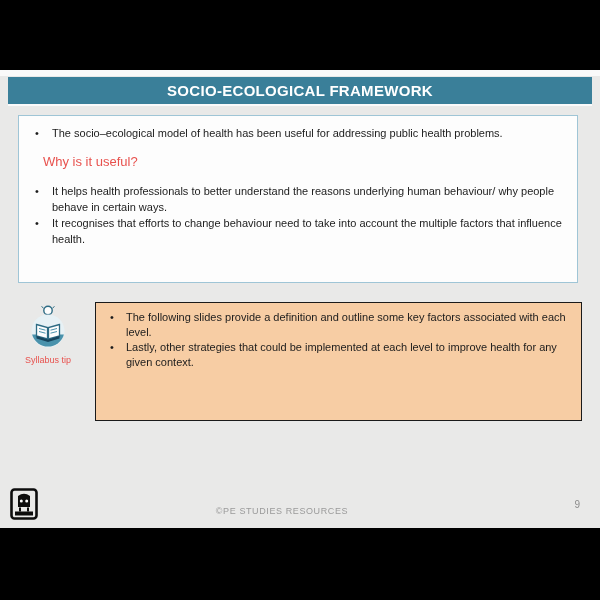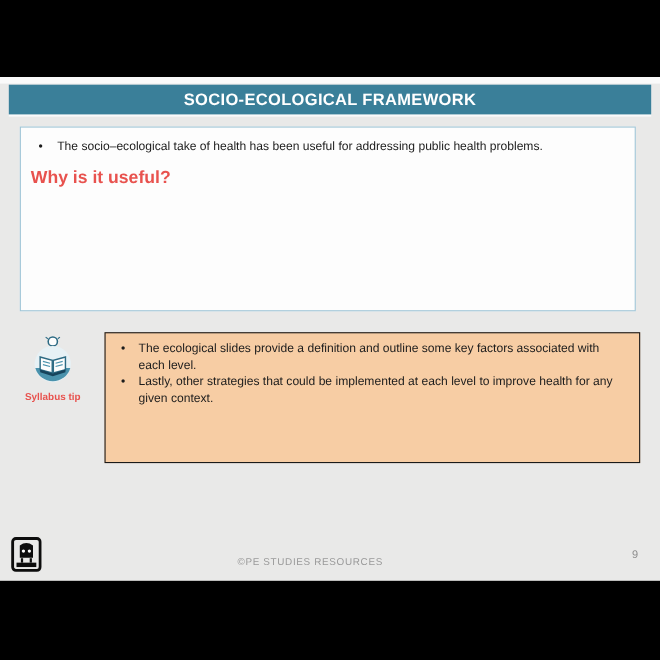--- a/index.html
+++ b/index.html
@@ -36,31 +36,31 @@
     border:1px solid #9fc5d6;
     box-sizing:border-box;
     padding:9px 14px 8px 8px;
     font-size:11px; color:#1c1c1c; line-height:16px;
     overflow:hidden;
   }
   .b-item { position:relative; padding-left:25px; }
   .b-item::before { content:"\2022"; position:absolute; left:8px; top:0; }
   .main-box .intro { margin-bottom:13px; }
   .red-heading {
-    color:#e8524e; font-weight:bold; font-size:16px;
-    margin:0 0 13px 1px;
+    color:#e8524e; font-weight:normal; font-size:13px;
+    margin:0 0 13px 16px;
   }
 
   .tip-block {
     position:absolute; left:18px; top:233px; width:60px;
     display:flex; flex-direction:column; align-items:center;
   }
   .tip-label {
     margin-top:1px;
-    color:#e8524e; font-weight:bold; font-size:9px; text-align:left;
+    color:#e8524e; font-weight:normal; font-size:9px; text-align:left;
   }
 
   .tip-box {
     position:absolute; left:95px; top:232px; width:487px; height:119px;
     background:#f7cda4;
     border:1px solid #1a1a1a;
     box-sizing:border-box;
     padding:7px 10px 6px 6px;
     font-size:11px; color:#1c1c1c; line-height:15px;
     overflow:hidden;
@@ -87,22 +87,24 @@
 
 <div class="stage">
   <div class="slide">
     <div class="slide-top-strip"></div>
 
     <div class="banner">
       <span class="banner-title">SOCIO-ECOLOGICAL FRAMEWORK</span>
     </div>
 
     <div class="main-box">
-      <div class="b-item intro">The socio–ecological take of health has been useful for addressing public health problems.</div>
+      <div class="b-item intro">The socio–ecological model of health has been useful for addressing public health problems.</div>
       <div class="red-heading">Why is it useful?</div>
+      <div class="b-item">It helps health professionals to better understand the reasons underlying human behaviour/ why people behave in certain ways.</div>
+      <div class="b-item">It recognises that efforts to change behaviour need to take into account the multiple factors that influence health.</div>
     </div>
 
     <div class="tip-block">
       <span>
         <svg width="44" height="47" viewBox="0 0 44 47" aria-hidden="true">
 
           <circle cx="22" cy="7.5" r="4.2" fill="#fdfdfd" stroke="#2d6b84" stroke-width="1.4"></circle>
           <rect x="19.8" y="11" width="4.4" height="3" rx="1" fill="#2d6b84"></rect>
           <line x1="15.5" y1="3.5" x2="17.5" y2="5" stroke="#2d6b84" stroke-width="1"></line>
           <line x1="28.5" y1="3.5" x2="26.5" y2="5" stroke="#2d6b84" stroke-width="1"></line>
@@ -116,21 +118,21 @@
           <line x1="13" y1="28.5" x2="19.5" y2="30.2" stroke="#4a92ac" stroke-width="1"></line>
           <line x1="31" y1="25.5" x2="24.5" y2="27.2" stroke="#4a92ac" stroke-width="1"></line>
           <line x1="31" y1="28.5" x2="24.5" y2="30.2" stroke="#4a92ac" stroke-width="1"></line>
           <path d="M10.5 33 L22 36.5 L33.5 33 L33.5 35.5 L22 39 L10.5 35.5 Z" fill="#17445c"></path>
         </svg>
       </span>
       <span class="tip-label">Syllabus tip</span>
     </div>
 
     <div class="tip-box">
-      <div class="b-item">The ecological slides provide a definition and outline some key factors associated with each level.</div>
+      <div class="b-item">The following slides provide a definition and outline some key factors associated with each level.</div>
       <div class="b-item">Lastly, other strategies that could be implemented at each level to improve health for any given context.</div>
     </div>
 
     <span class="logo">
       <svg width="28" height="32" viewBox="0 0 28 32" aria-hidden="true">
         <rect x="1.5" y="1.5" width="25" height="29" rx="3" fill="none" stroke="#0d0d0d" stroke-width="2.6"></rect>
         <path d="M8 8 q6 -4.5 12 0 v11 h-12 z" fill="#0d0d0d"></path>
         <circle cx="11.3" cy="13" r="1.5" fill="#fdfdfd"></circle>
         <circle cx="16.7" cy="13" r="1.5" fill="#fdfdfd"></circle>
         <rect x="5" y="23.5" width="18" height="4" fill="#0d0d0d"></rect>

